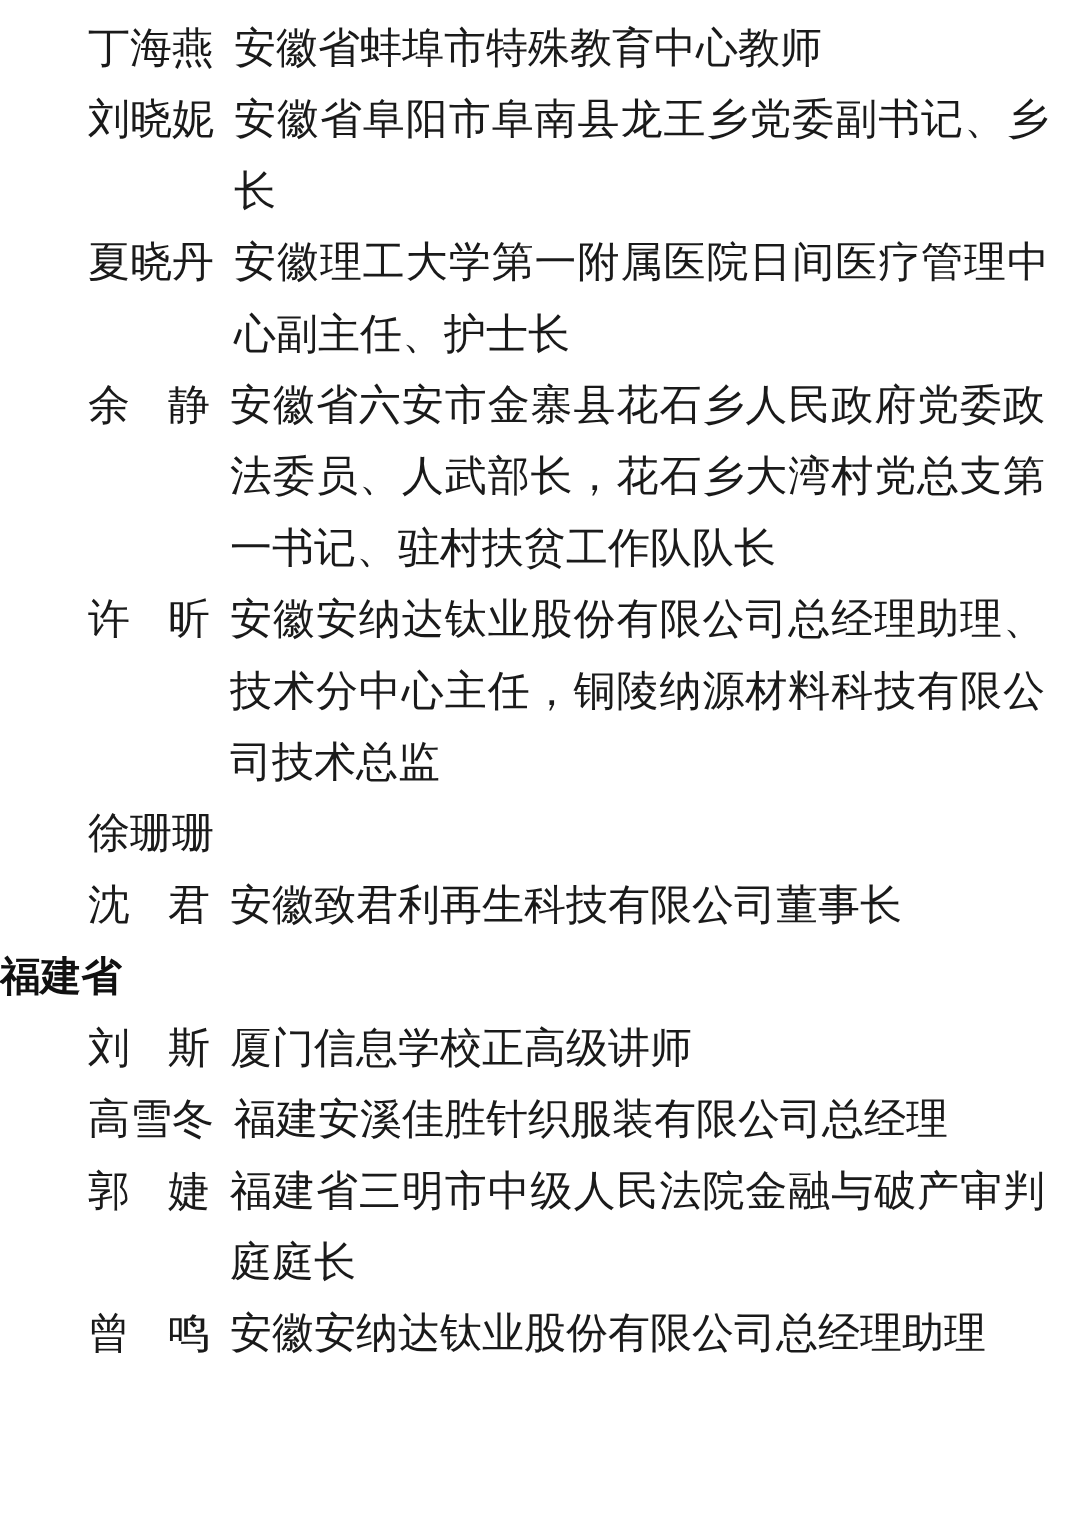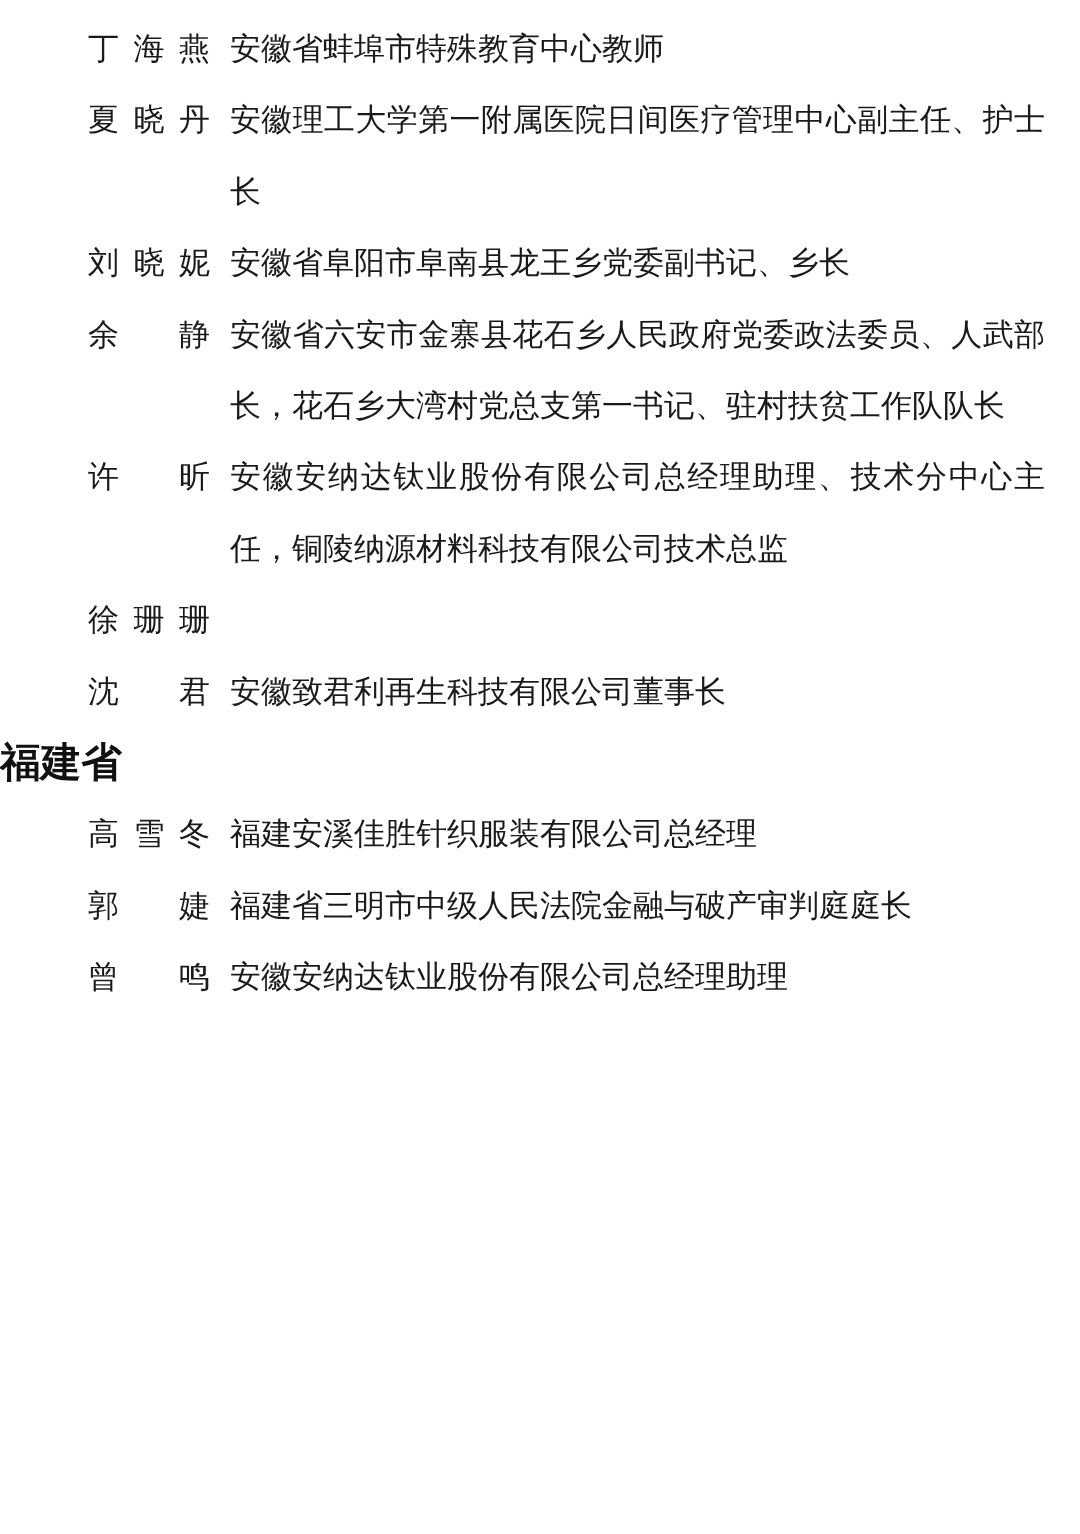--- a/index.html
+++ b/index.html
@@ -16,21 +16,21 @@
     overflow: hidden;
     padding-top: 13px;
     color: #1a1a1a;
   }
   .content-list {
     width: 1080px;
   }
   .entry {
     display: flex;
     align-items: flex-start;
-    font-size: 31px;
+    font-size: 42px;
     line-height: 71.4px;
   }
   .entry-name {
     flex: 0 0 122px;
     margin-left: 88px;
     text-align: justify;
     text-align-last: justify;
     white-space: nowrap;
   }
   .entry-title {
@@ -50,44 +50,48 @@
 </head>
 <body>
 
 <div class="page">
   <div class="content-list" id="content-list">
       <div class="entry">
         <div class="entry-name">丁海燕</div>
         <div class="entry-title">安徽省蚌埠市特殊教育中心教师</div>
       </div>
       <div class="entry">
+        <div class="entry-name">刘晓妮</div>
+        <div class="entry-title">安徽省阜阳市阜南县龙王乡党委副书记、乡长</div>
+      </div>
+      <div class="entry">
         <div class="entry-name">夏晓丹</div>
         <div class="entry-title">安徽理工大学第一附属医院日间医疗管理中心副主任、护士长</div>
-      </div>
-      <div class="entry">
-        <div class="entry-name">刘晓妮</div>
-        <div class="entry-title">安徽省阜阳市阜南县龙王乡党委副书记、乡长</div>
       </div>
       <div class="entry">
         <div class="entry-name">余静</div>
         <div class="entry-title">安徽省六安市金寨县花石乡人民政府党委政法委员、人武部长，花石乡大湾村党总支第一书记、驻村扶贫工作队队长</div>
       </div>
       <div class="entry">
         <div class="entry-name">许昕</div>
         <div class="entry-title">安徽安纳达钛业股份有限公司总经理助理、技术分中心主任，铜陵纳源材料科技有限公司技术总监</div>
       </div>
       <div class="entry">
         <div class="entry-name">徐珊珊</div>
       </div>
       <div class="entry">
         <div class="entry-name">沈君</div>
         <div class="entry-title">安徽致君利再生科技有限公司董事长</div>
       </div>
       <div class="section-header">福建省</div>
       <div class="entry">
+        <div class="entry-name">刘斯</div>
+        <div class="entry-title">厦门信息学校正高级讲师</div>
+      </div>
+      <div class="entry">
         <div class="entry-name">高雪冬</div>
         <div class="entry-title">福建安溪佳胜针织服装有限公司总经理</div>
       </div>
       <div class="entry">
         <div class="entry-name">郭婕</div>
         <div class="entry-title">福建省三明市中级人民法院金融与破产审判庭庭长</div>
       </div>
       <div class="entry">
         <div class="entry-name">曾鸣</div>
         <div class="entry-title">安徽安纳达钛业股份有限公司总经理助理</div>

